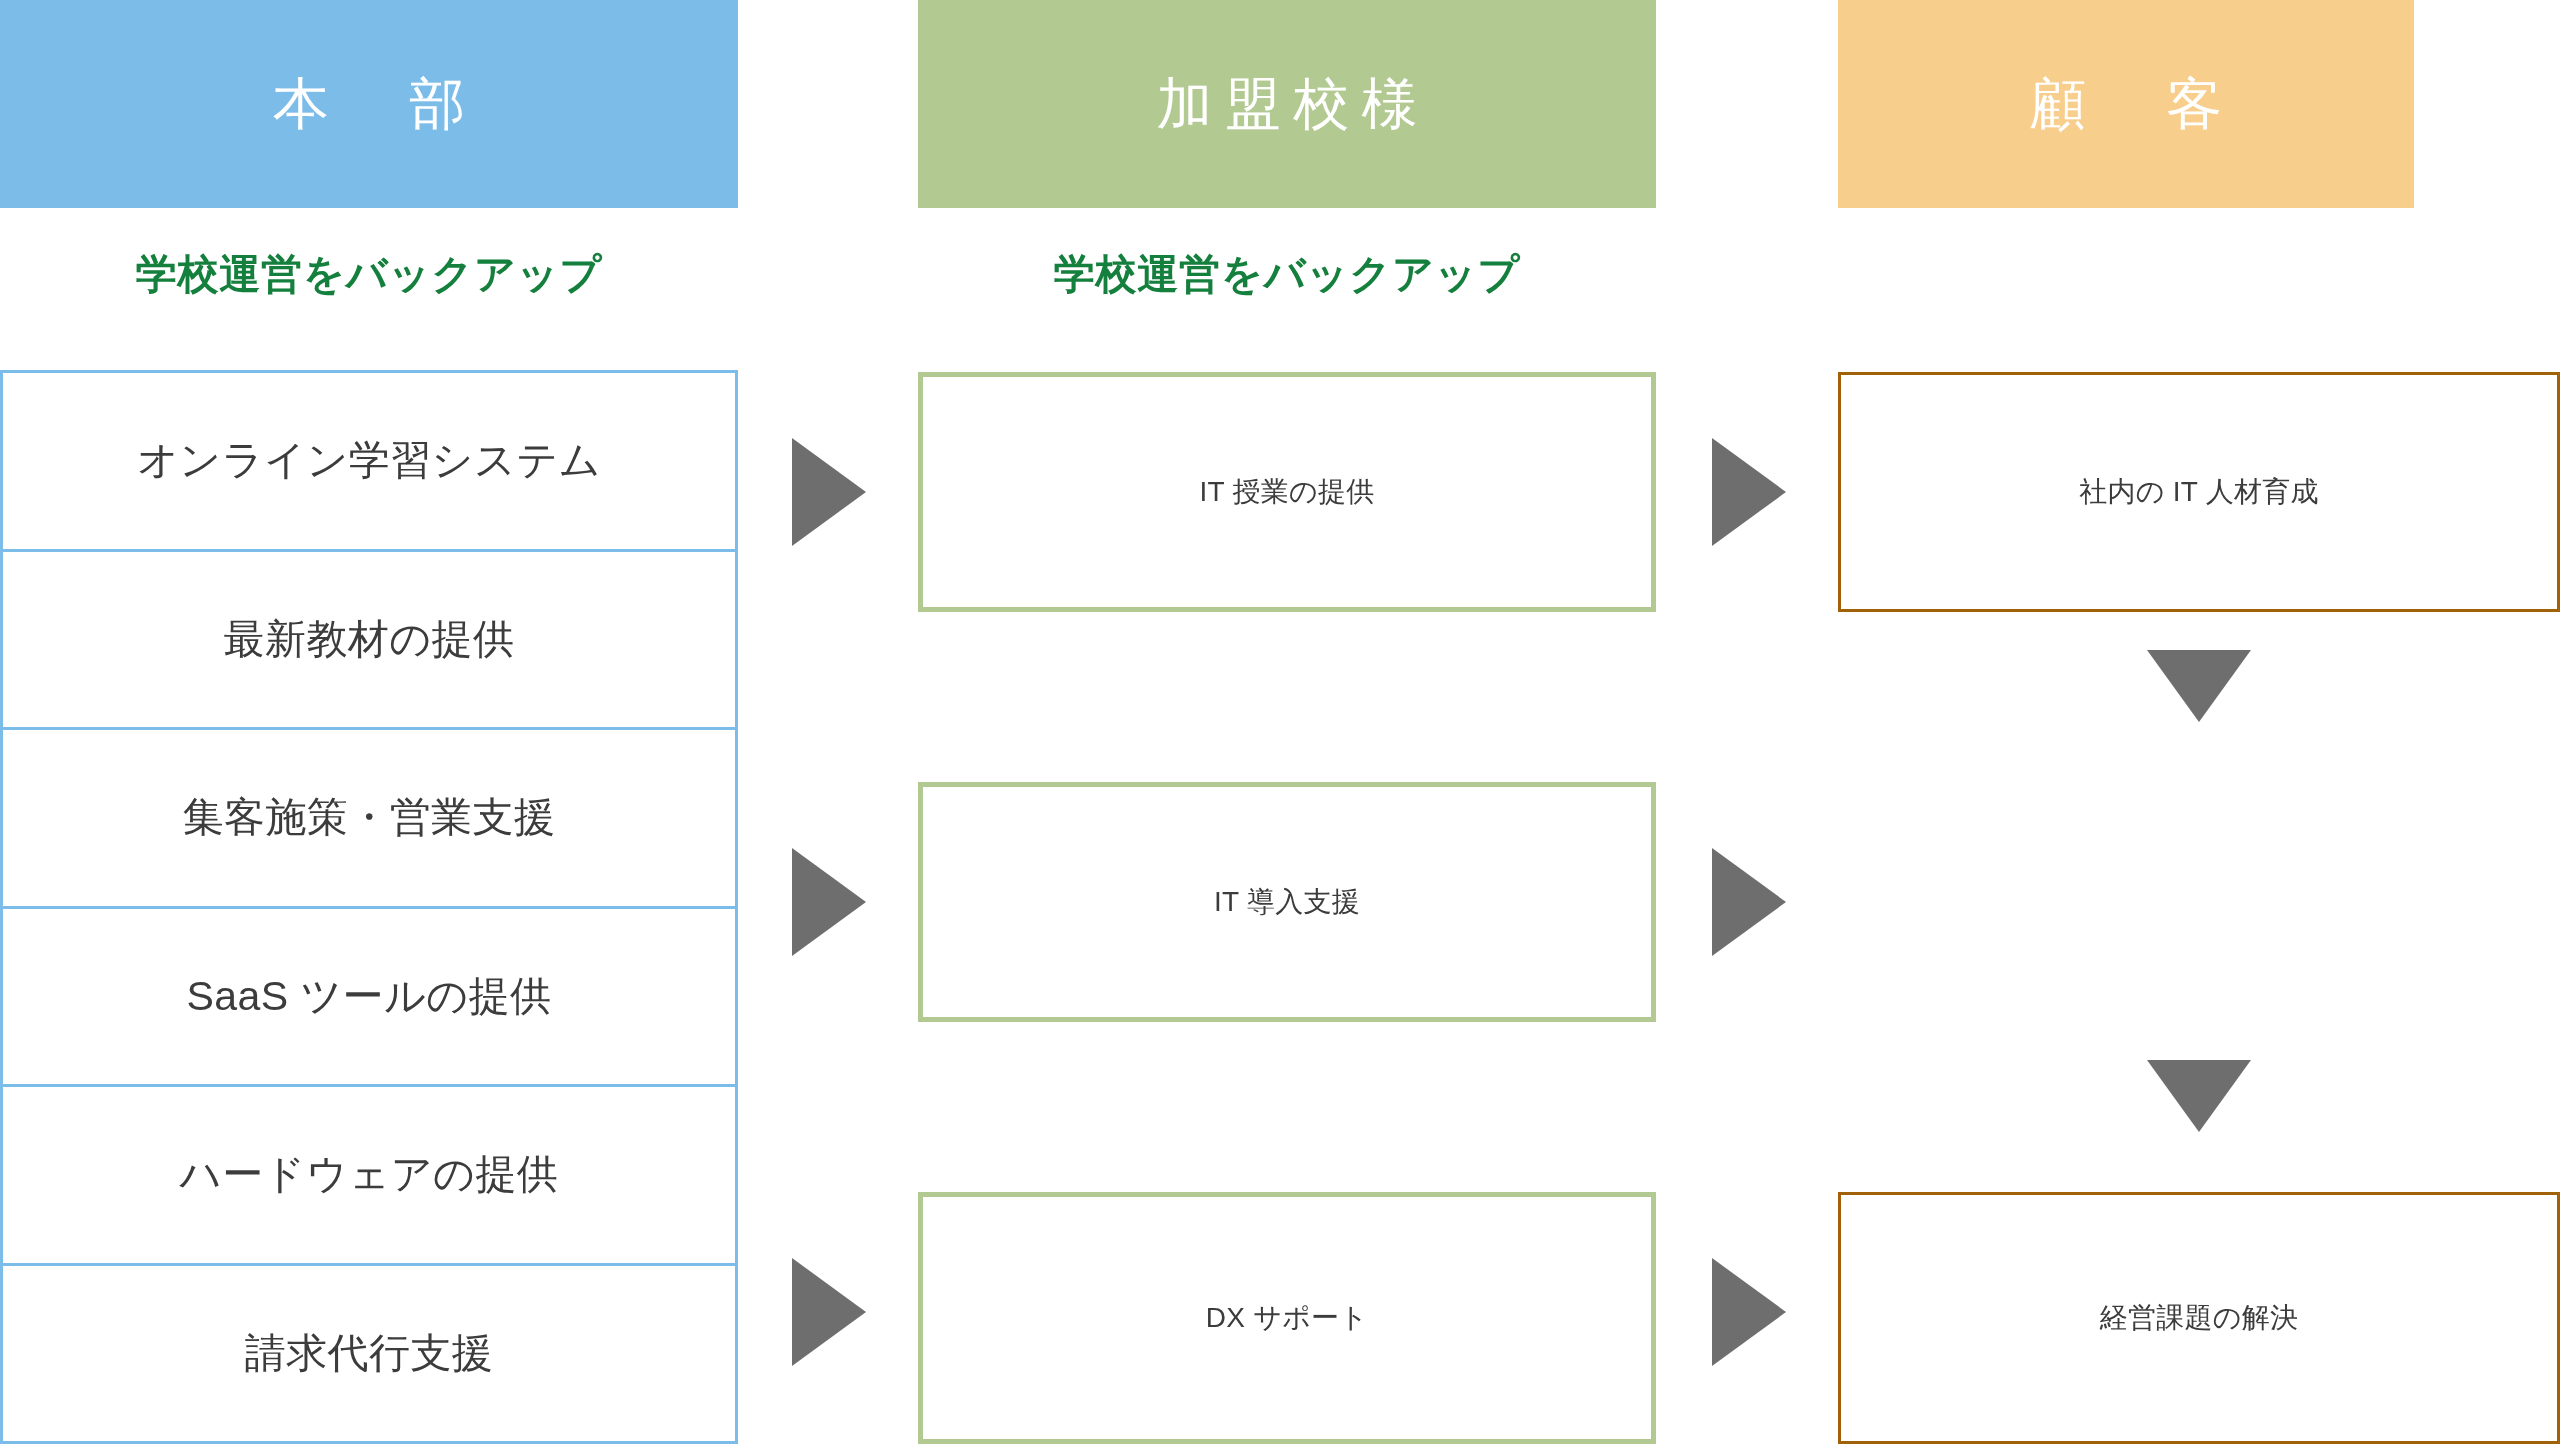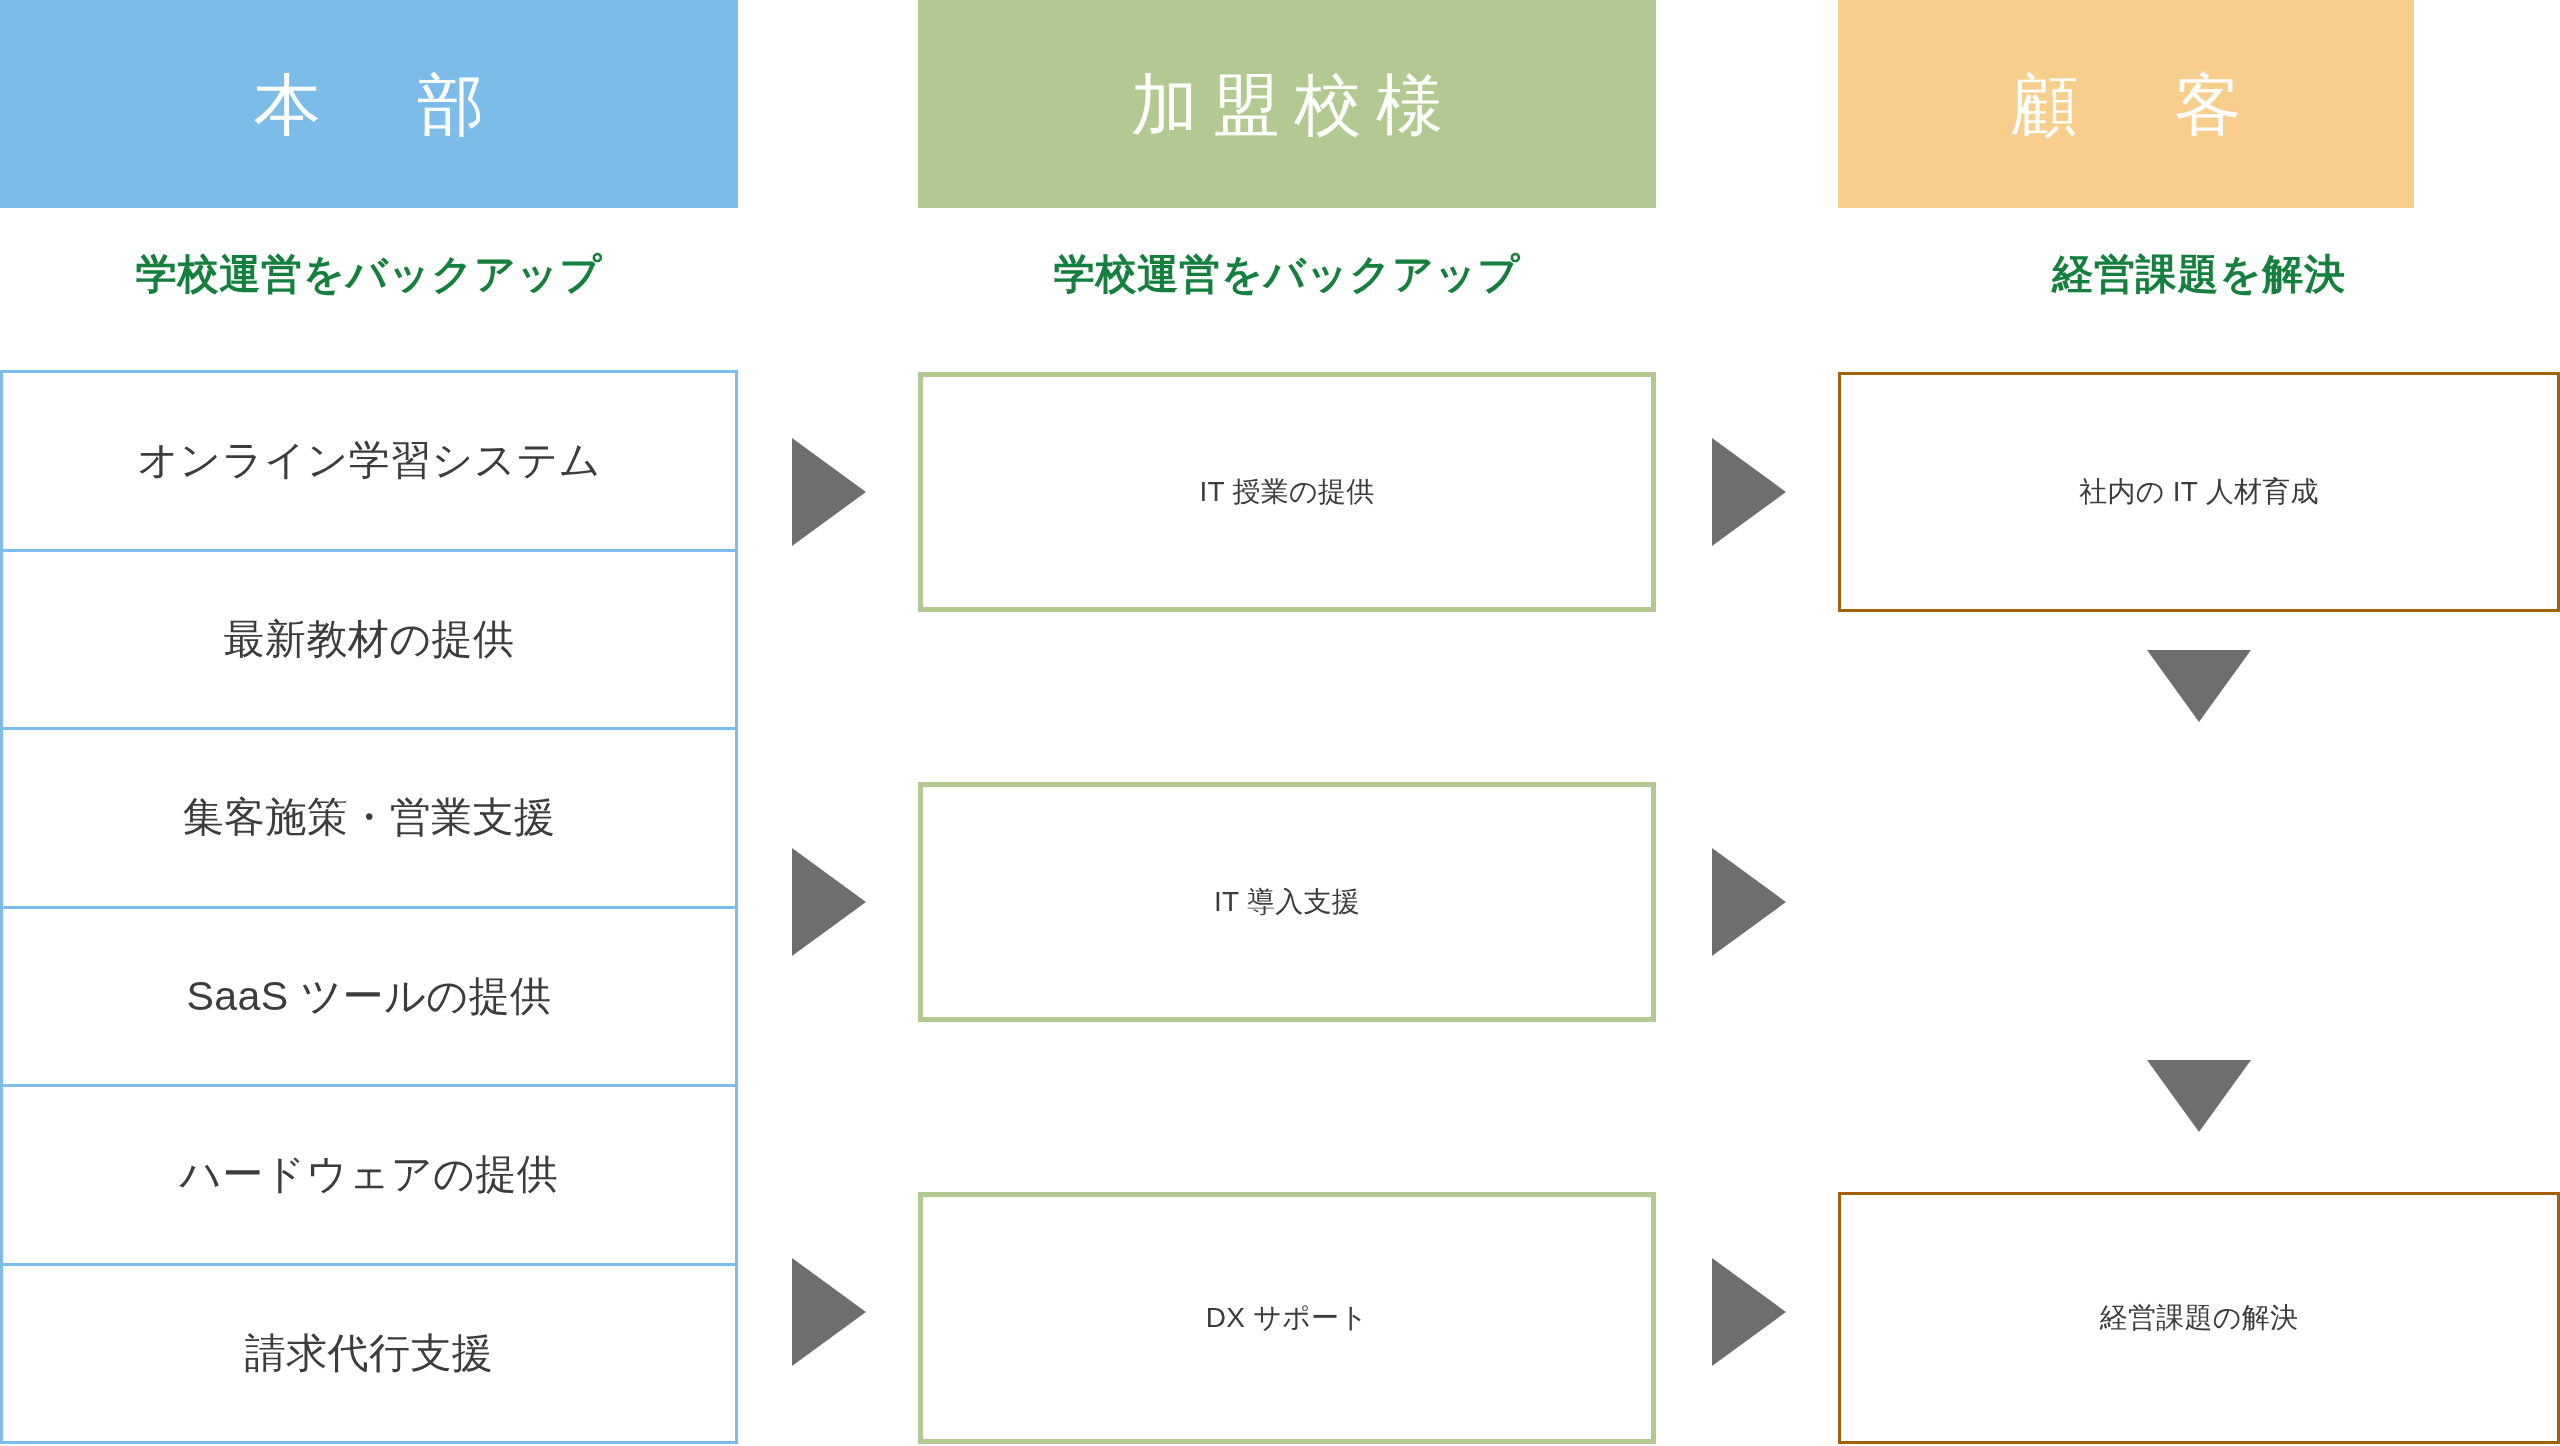--- a/index.html
+++ b/index.html
@@ -12,21 +12,21 @@
     overflow:hidden;
     position:relative;
   }
   #stage{position:relative;width:2560px;height:1446px;}
 
   
   .hdr{
     position:absolute;top:0;height:208px;
     display:flex;align-items:center;justify-content:center;
     color:#ffffff;
-    font-size:67px;
+    font-size:56px;
     font-weight:400;
     letter-spacing:.22em;
     text-indent:.22em;
     line-height:1;
     box-sizing:border-box;
   }
   #hdr-blue  {left:0px;   width:738px;background:#7CBCE8;}
   #hdr-green {left:918px; width:738px;background:#B2CA92;}
   #hdr-orange{left:1838px;width:576px;background:#F8CE8D;}
 
@@ -115,21 +115,20 @@
   <div class="hdr" id="hdr-blue">本　部</div>
 
   <div class="hdr" id="hdr-green">加盟校様</div>
 
   <div class="hdr" id="hdr-orange">顧　客</div>
 
   <div class="sub" id="sub-blue">学校運営をバックアップ</div>
 
   <div class="sub" id="sub-green">学校運営をバックアップ</div>
 
-  <div class="sub" id="sub-orange">経営課題を解決</div>
 
   <div id="left-list">
     <div class="list-row">オンライン学習システム</div>
     <div class="list-row">最新教材の提供</div>
     <div class="list-row">集客施策・営業支援</div>
     <div class="list-row">SaaS ツールの提供</div>
     <div class="list-row">ハードウェアの提供</div>
     <div class="list-row">請求代行支援</div>
   </div>
 

